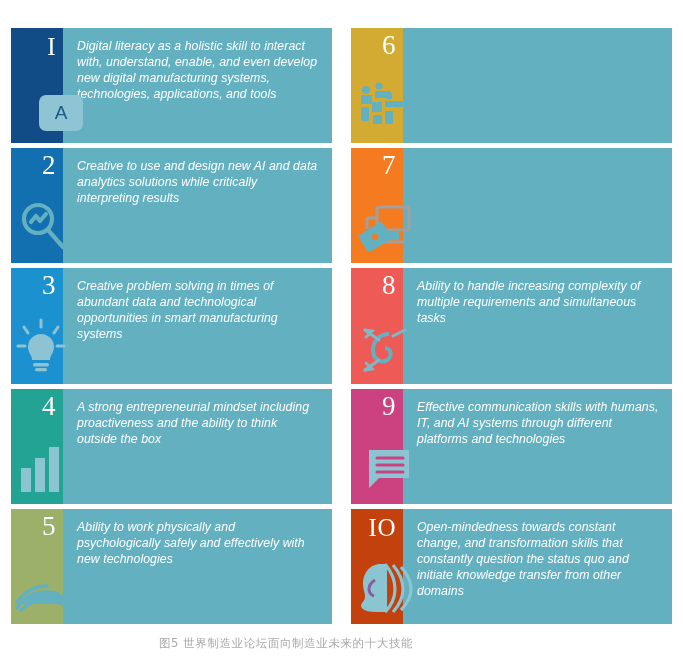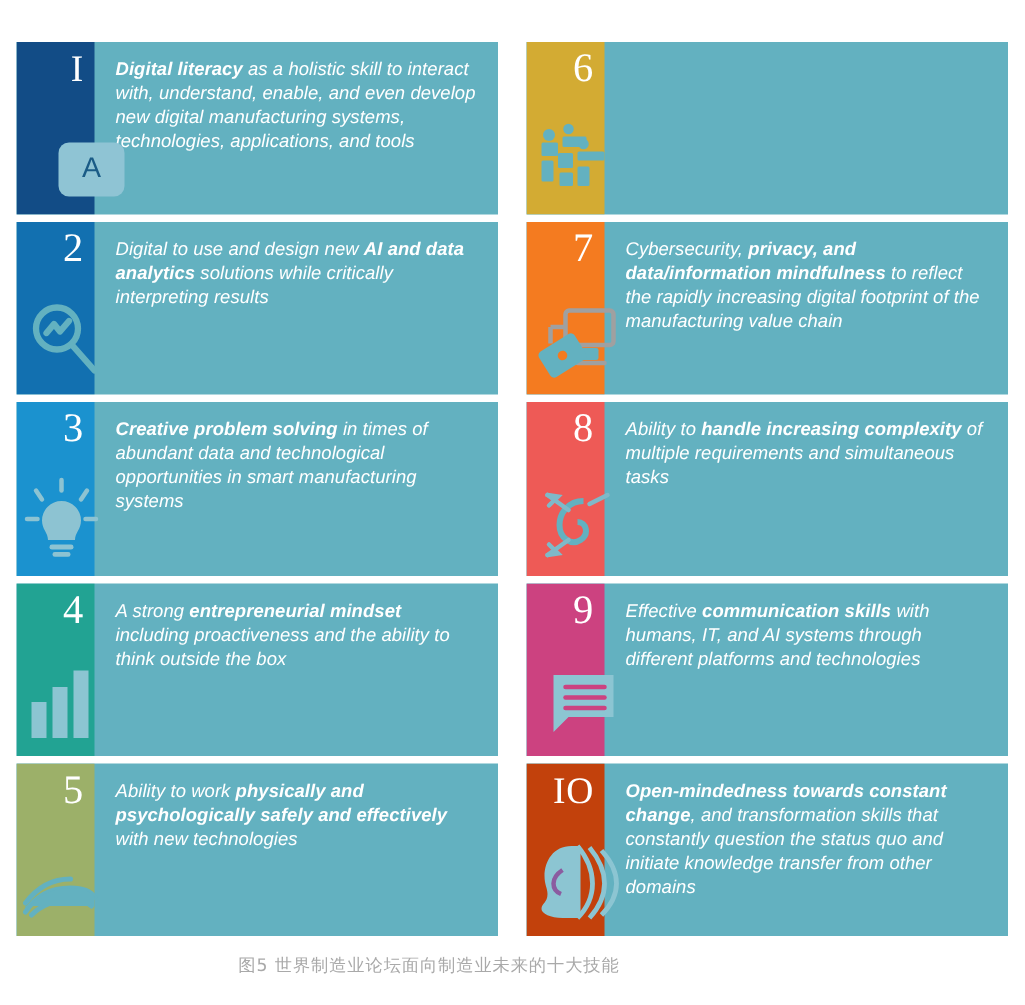--- a/index.html
+++ b/index.html
@@ -73,21 +73,21 @@
   .body {
     flex: 1 1 auto;
     padding: 11px 13px 8px 14px;
     color: #ffffff;
     font-size: 12.3px;
     line-height: 1.30;
     font-style: italic;
     letter-spacing: 0.05px;
   }
   .body b {
-    font-weight: bold;
+    font-weight: normal;
     font-style: italic;
   }
   .caption {
     position: absolute;
     left: 0;
     top: 636px;
     width: 572px;
     text-align: center;
     color: #a9a9a9;
     font-size: 11.5px;
@@ -170,44 +170,41 @@
           <svg viewBox="0 0 62 62">
             <g fill="none" stroke="#63b1c0" stroke-width="4.2" stroke-linecap="round" stroke-linejoin="round">
               <circle cx="23" cy="22" r="14"></circle>
               <line x1="33" y1="33" x2="48" y2="50"></line>
               <polyline points="16,25 21,19 25,24 31,17"></polyline>
             </g>
           </svg>
         </div>
       </div>
       <div class="body">
-        <span>Digital to use and design new </span><b>AI and data analytics</b><span> solutions while critically interpreting results</span>
+        <span>Creative to use and design new </span><b>AI and data analytics</b><span> solutions while critically interpreting results</span>
       </div>
     </div>
 
     <div class="card c7">
       <div class="strip">
         <div class="num">7</div>
         <div class="icon-wrap">
           <svg viewBox="0 0 62 62">
             <rect x="22" y="10" width="32" height="23" rx="2.5" fill="none" stroke="#a0a0a0" stroke-width="3"></rect>
             <rect x="32" y="35" width="12" height="8" rx="1.5" fill="#63b1c0"></rect>
             <line x1="30" y1="45" x2="48" y2="45" stroke="#a0a0a0" stroke-width="3" stroke-linecap="round"></line>
             <line x1="22" y1="21" x2="12" y2="21" stroke="#a0a0a0" stroke-width="3"></line>
             <line x1="12" y1="21" x2="12" y2="32" stroke="#a0a0a0" stroke-width="3"></line>
             <g transform="rotate(-32 20 40)">
               <rect x="6" y="30" width="28" height="20" rx="3" fill="#63b1c0"></rect>
               <circle cx="20" cy="40" r="3.2" fill="#f47b20"></circle>
             </g>
           </svg>
         </div>
       </div>
-      <div class="body">
-        <span>Cybersecurity, </span><b>privacy, and data/information mindfulness</b><span> to reflect the rapidly increasing digital footprint of the manufacturing value chain</span>
-      </div>
     </div>
 
     <div class="card c3">
       <div class="strip">
         <div class="num">3</div>
         <div class="icon-wrap">
           <svg viewBox="0 0 62 62">
             <g fill="#8dc3d2">
               <path d="M26 16 a13 13 0 0 1 13 13 c0 6-4 8-4 13 h-18 c0-5-4-7-4-13 a13 13 0 0 1 13-13 z"></path>
               <rect x="18" y="45" width="16" height="3.4" rx="1.6"></rect>

